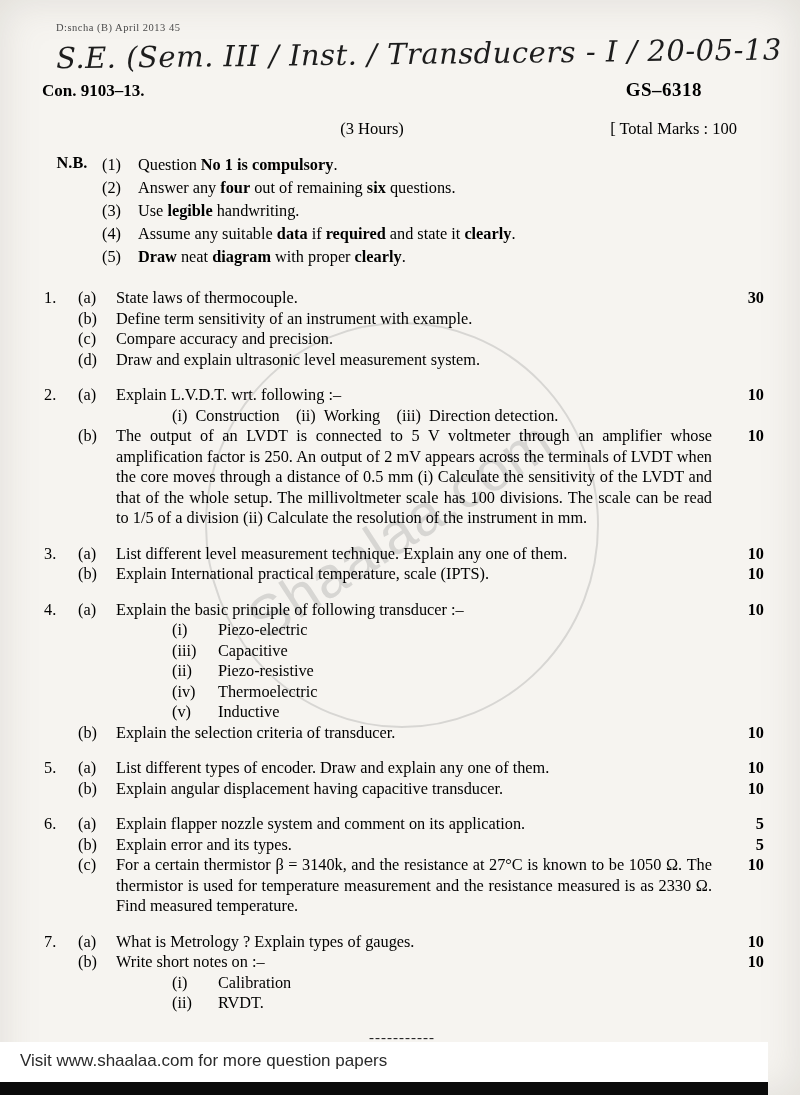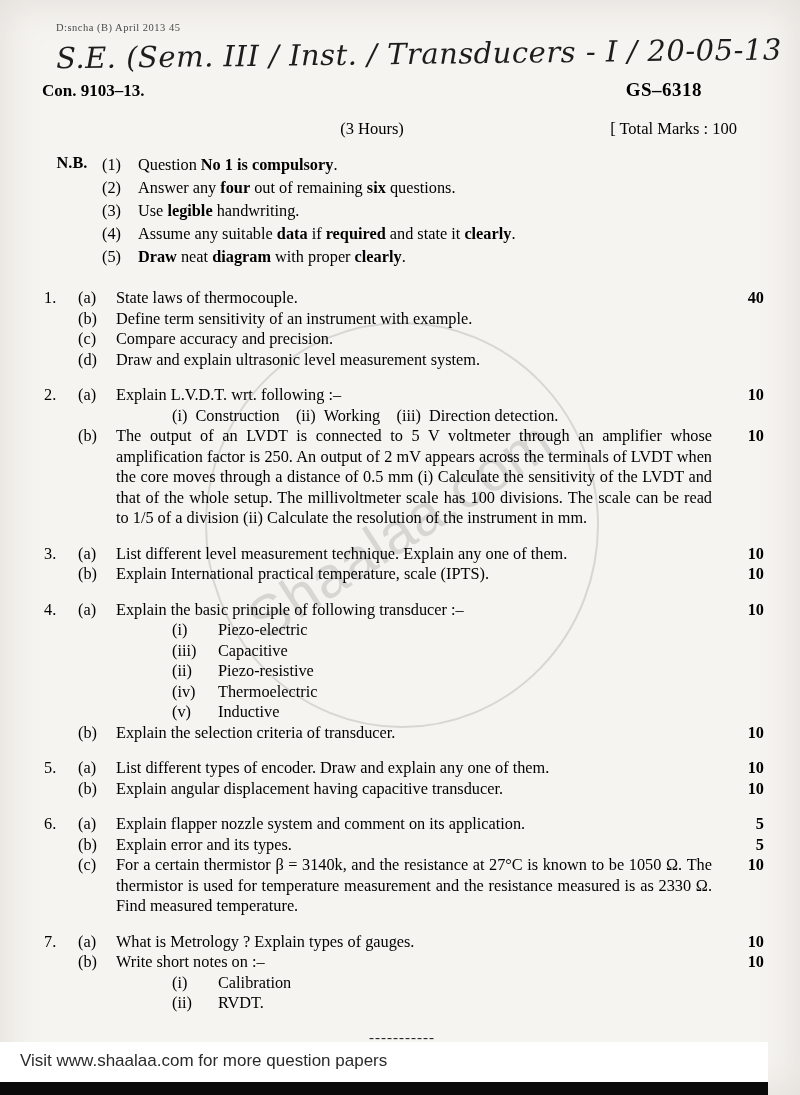--- a/index.html
+++ b/index.html
@@ -126,21 +126,21 @@
             </div>
           </div>
       </div>
 
       <div>
           <div class="question-block">
             <div class="q-row">
               <span class="q-num">1.</span>
               <span class="q-part">(a)</span>
               <span class="q-text">State laws of thermocouple.</span>
-              <span class="q-marks">40</span>
+              <span class="q-marks">30</span>
             </div>
             <div class="q-row">
               <span class="q-num"></span>
               <span class="q-part">(b)</span>
               <span class="q-text">Define term sensitivity of an instrument with example.</span>
               <span class="q-marks"></span>
             </div>
             <div class="q-row">
               <span class="q-num"></span>
               <span class="q-part">(c)</span>

